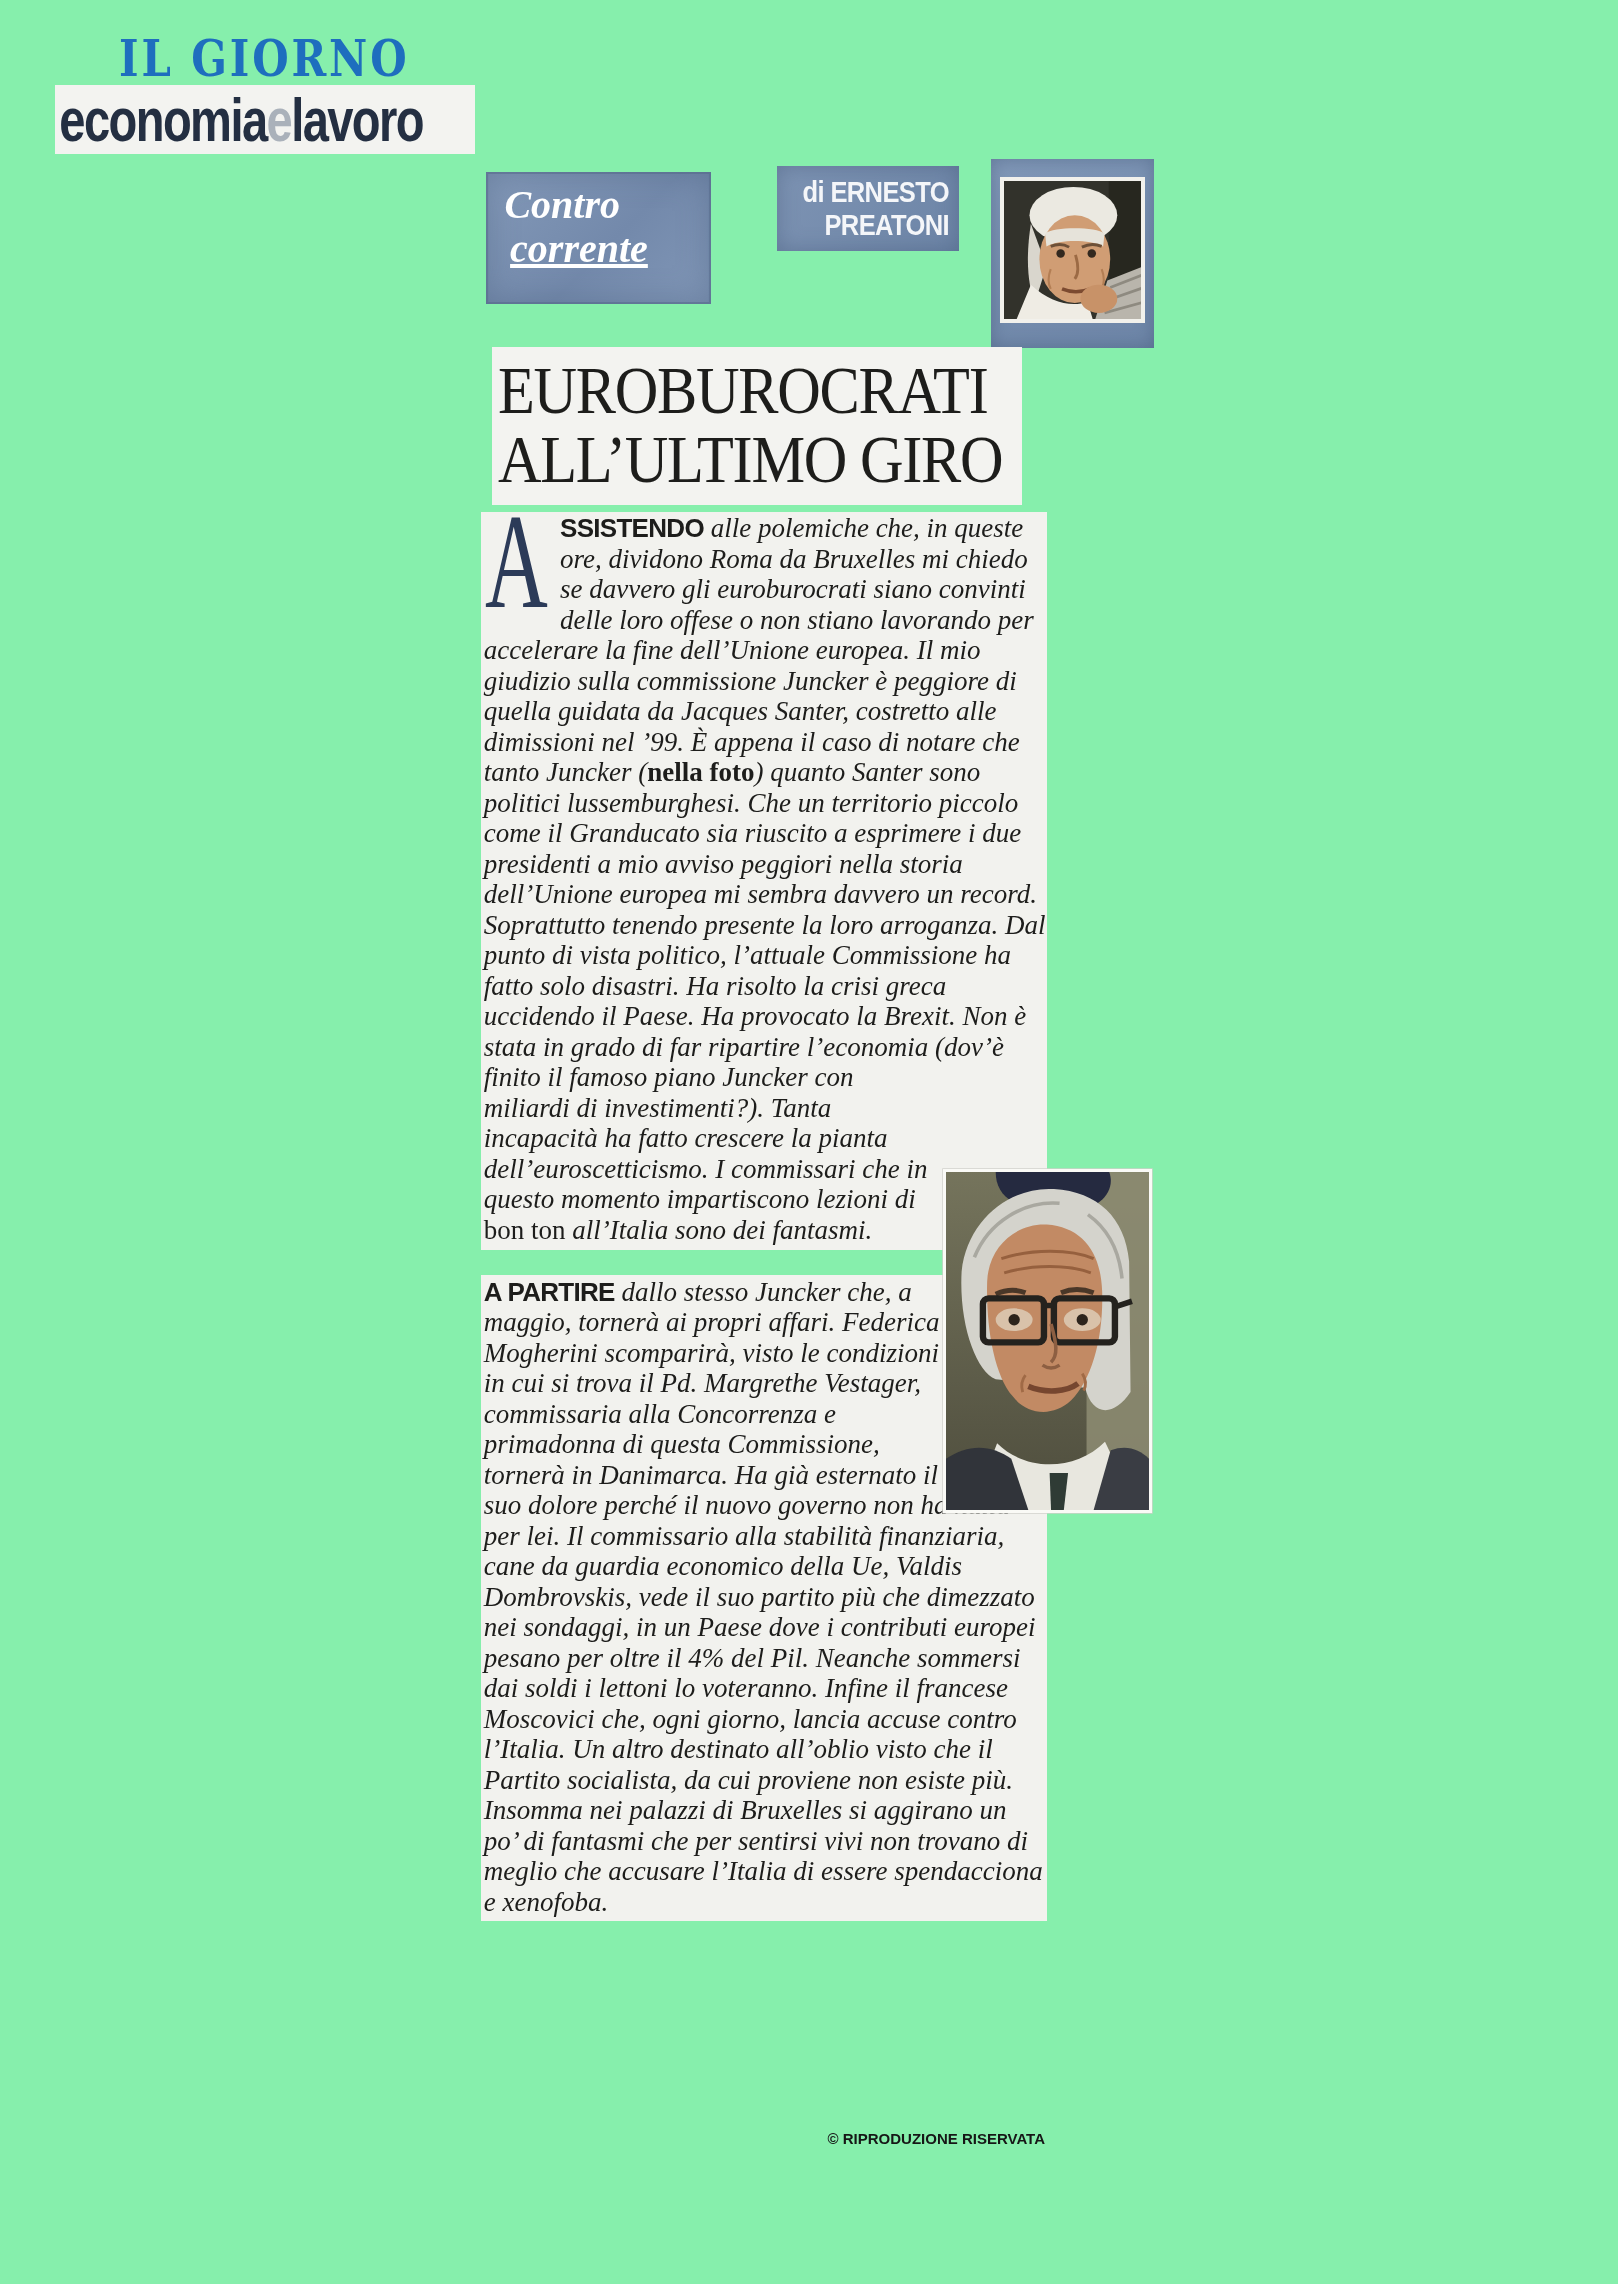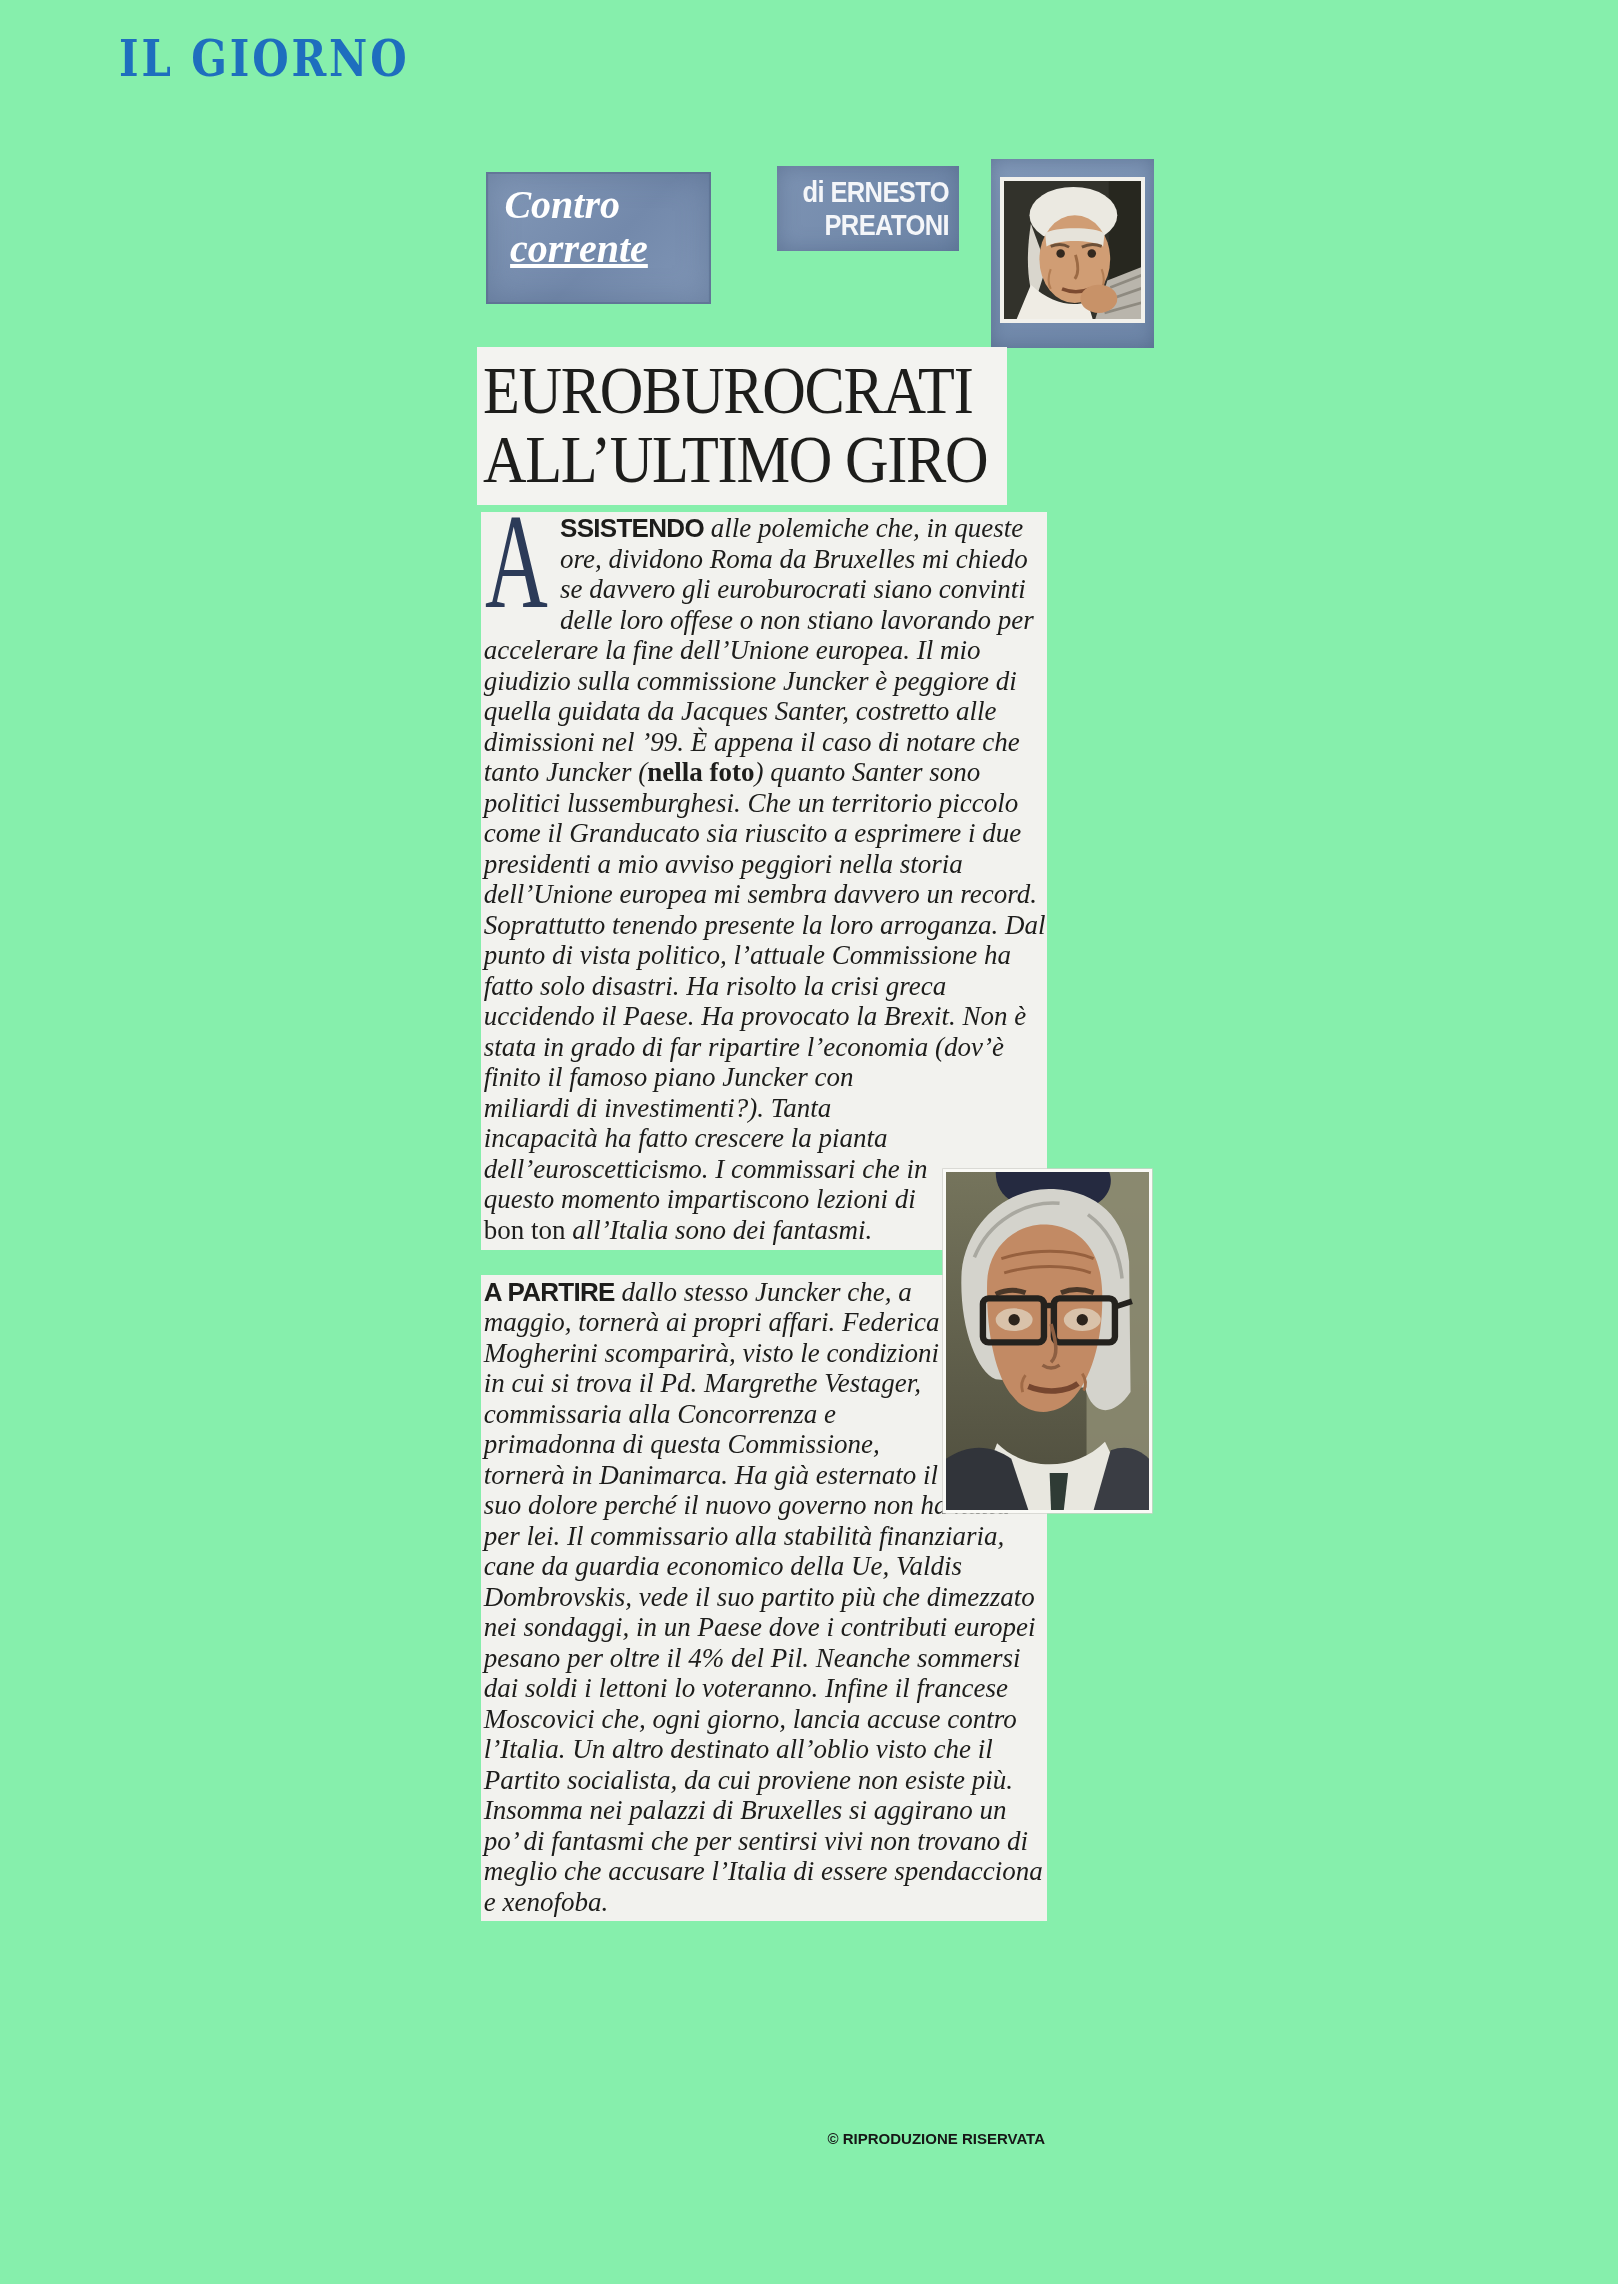--- a/index.html
+++ b/index.html
@@ -34,21 +34,21 @@
                font-size:29px;line-height:33px;text-align:right;letter-spacing:-0.7px;
                transform:scaleX(.88);transform-origin:right top;}
   .author-photo{position:absolute;left:991px;top:159px;width:163px;height:189px;
                 background:linear-gradient(160deg,#8198b8,#6d85a7);
                 box-shadow:inset 0 0 18.4px rgba(56,76,108,.42);}
   .author-photo-inner{position:absolute;left:8.5px;top:18.4px;width:145px;height:146px;
                       border:4.3px solid #f2f1ec;background:#35352d;box-sizing:border-box;
                       overflow:hidden;}
 
   
-  .headline{position:absolute;left:477px;top:347px;width:530px;background:#f3f3f0;
+  .headline{position:absolute;left:492px;top:347px;width:530px;background:#f3f3f0;
             padding:8.5px 5.7px 11.3px 5.7px;box-sizing:border-box;color:#1d1d1b;}
   .headline div{font-family:"Liberation Serif",serif;font-size:67px;line-height:69px;
                 letter-spacing:-1.4px;white-space:nowrap;
                 transform:scaleX(.9);transform-origin:left top;}
 
   
   .article{position:absolute;left:481px;top:512px;width:566px;
            font-style:italic;font-size:27px;line-height:30.5px;color:#1d1d1b;}
   .article p{margin:0;background:#f2f2ee;padding:1.4px 1.4px 4.3px 2.8px;}
   .article p + p{margin-top:25.5px;}
@@ -72,20 +72,23 @@
              font-family:"Liberation Sans",sans-serif;font-weight:bold;font-size:15px;
              color:#161616;}
 </style>
 </head>
 <body>
 
 <div class="page">
 
   <div class="masthead">IL GIORNO</div>
 
+  <div class="section-strip">
+    <div class="section-inner"><span>economia</span><span class="sec-e">e</span><span>lavoro</span></div>
+  </div>
 
   <div class="label-box">
     <div class="l1">Contro</div>
     <div class="l2">corrente</div>
   </div>
 
   <div class="byline-box">
     <div class="byline-text">
       <div>di ERNESTO</div>
       <div>PREATONI</div>

